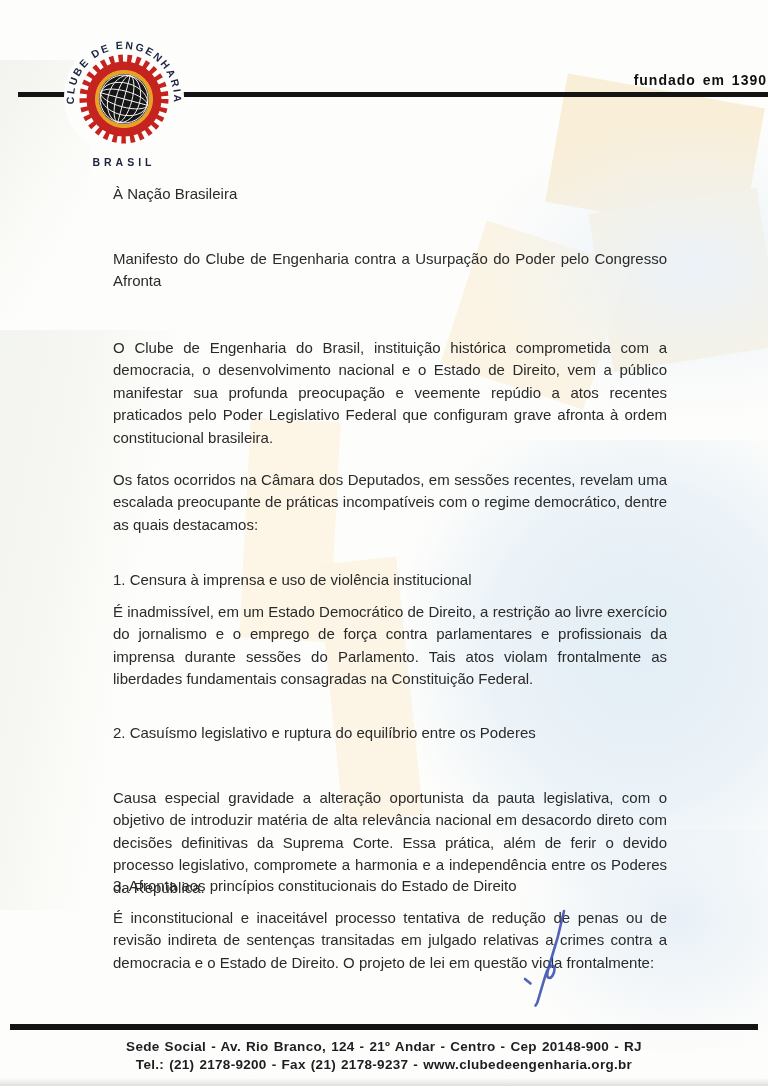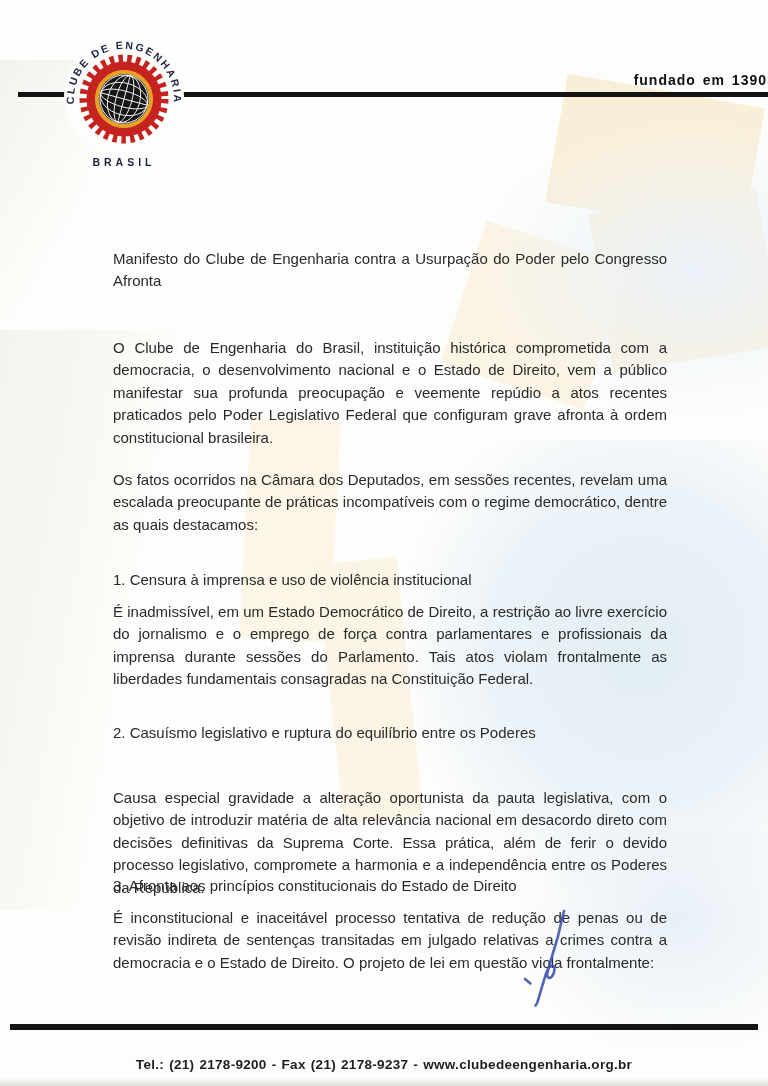--- a/index.html
+++ b/index.html
@@ -111,20 +111,21 @@
     </g>
     <path id="arcpath" d="M 13 81 A 50 50 0 1 1 107 81" fill="none"></path>
     <text font-family="Liberation Sans, sans-serif" font-size="10.5" font-weight="bold" letter-spacing="2.1" fill="#1c2340">
       <textPath href="#arcpath" startOffset="50%" text-anchor="middle">CLUBE DE ENGENHARIA</textPath>
     </text>
   </svg>
 
   <div class="brasil">BRASIL</div>
   <div class="founded">fundado em 1390</div>
 
+  <div class="tb salutation">À Nação Brasileira</div>
   <div class="tb doc-title just">Manifesto do Clube de Engenharia contra a Usurpação do Poder pelo Congresso Afronta</div>
 
   <div class="tb p1 just">O Clube de Engenharia do Brasil, instituição histórica comprometida com a democracia, o desenvolvimento nacional e o Estado de Direito, vem a público manifestar sua profunda preocupação e veemente repúdio a atos recentes praticados pelo Poder Legislativo Federal que configuram grave afronta à ordem constitucional brasileira.</div>
   <div class="tb p2 just">Os fatos ocorridos na Câmara dos Deputados, em sessões recentes, revelam uma escalada preocupante de práticas incompatíveis com o regime democrático, dentre as quais destacamos:</div>
 
   <div class="tb h1">1. Censura à imprensa e uso de violência institucional</div>
   <div class="tb p3 just">É inadmissível, em um Estado Democrático de Direito, a restrição ao livre exercício do jornalismo e o emprego de força contra parlamentares e profissionais da imprensa durante sessões do Parlamento. Tais atos violam frontalmente as liberdades fundamentais consagradas na Constituição Federal.</div>
 
   <div class="tb h2">2. Casuísmo legislativo e ruptura do equilíbrio entre os Poderes</div>
   <div class="tb p4 just">Causa especial gravidade a alteração oportunista da pauta legislativa, com o objetivo de introduzir matéria de alta relevância nacional em desacordo direto com decisões definitivas da Suprema Corte. Essa prática, além de ferir o devido processo legislativo, compromete a harmonia e a independência entre os Poderes da República.</div>
@@ -133,15 +134,16 @@
   <div class="tb p5 just">É inconstitucional e inaceitável processo tentativa de redução de penas ou de revisão indireta de sentenças transitadas em julgado relativas a crimes contra a democracia e o Estado de Direito. O projeto de lei em questão viola frontalmente:</div>
 
   <svg class="sig-svg" viewBox="0 0 92 114" aria-hidden="true">
     <g fill="none" stroke="#3a4fae" stroke-width="2.6" stroke-linecap="round" opacity="0.88">
       <path d="M 46 11 C 42 30 37 48 32 63 C 30 70 28 76 30 77.5 C 33 79.5 36.5 74 36.5 69 C 36.5 64 31.5 65 29 71 C 26 79 23 91 19.5 102 C 19 104 18 105 17.5 105.5"></path>
       <path d="M 7 79 L 12.5 83.5"></path>
     </g>
   </svg>
 
   <div class="rule-bottom"></div>
+  <div class="footer-line fl1">Sede Social - Av. Rio Branco, 124 - 21º Andar - Centro - Cep 20148-900 - RJ</div>
   <div class="footer-line fl2">Tel.: (21) 2178-9200 - Fax (21) 2178-9237 - www.clubedeengenharia.org.br</div>
 
 </div>
 
 </body></html>

